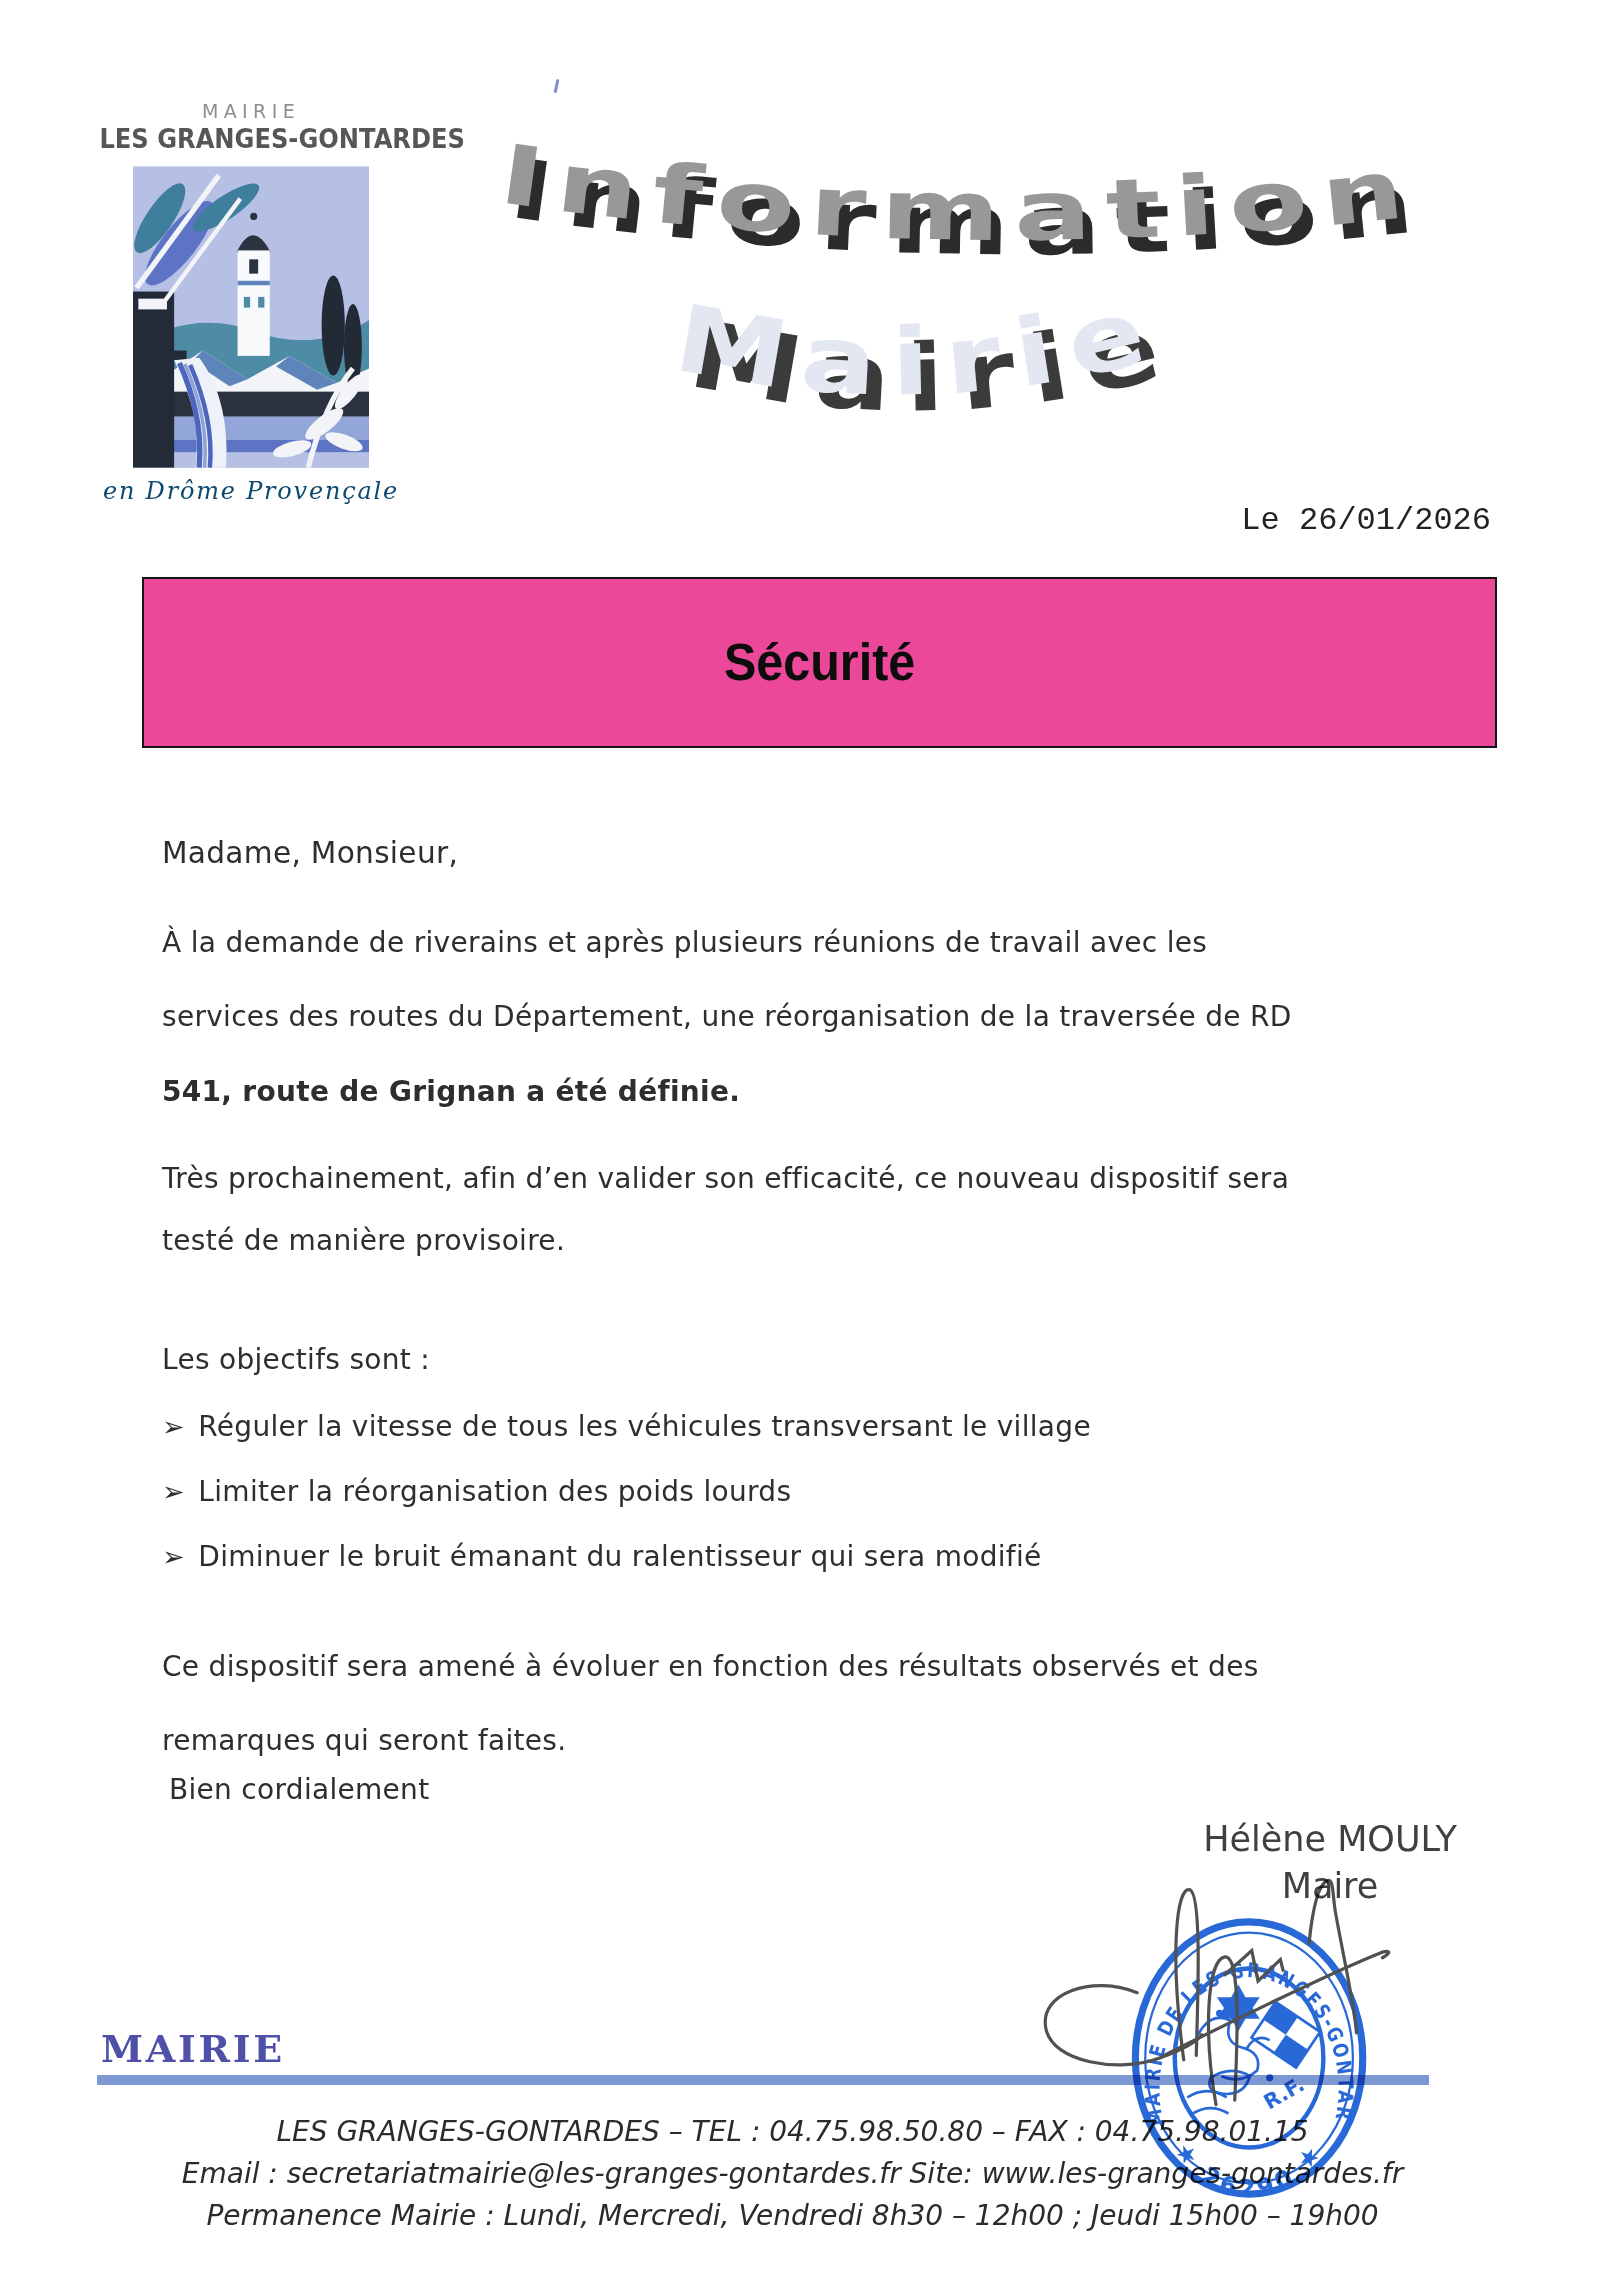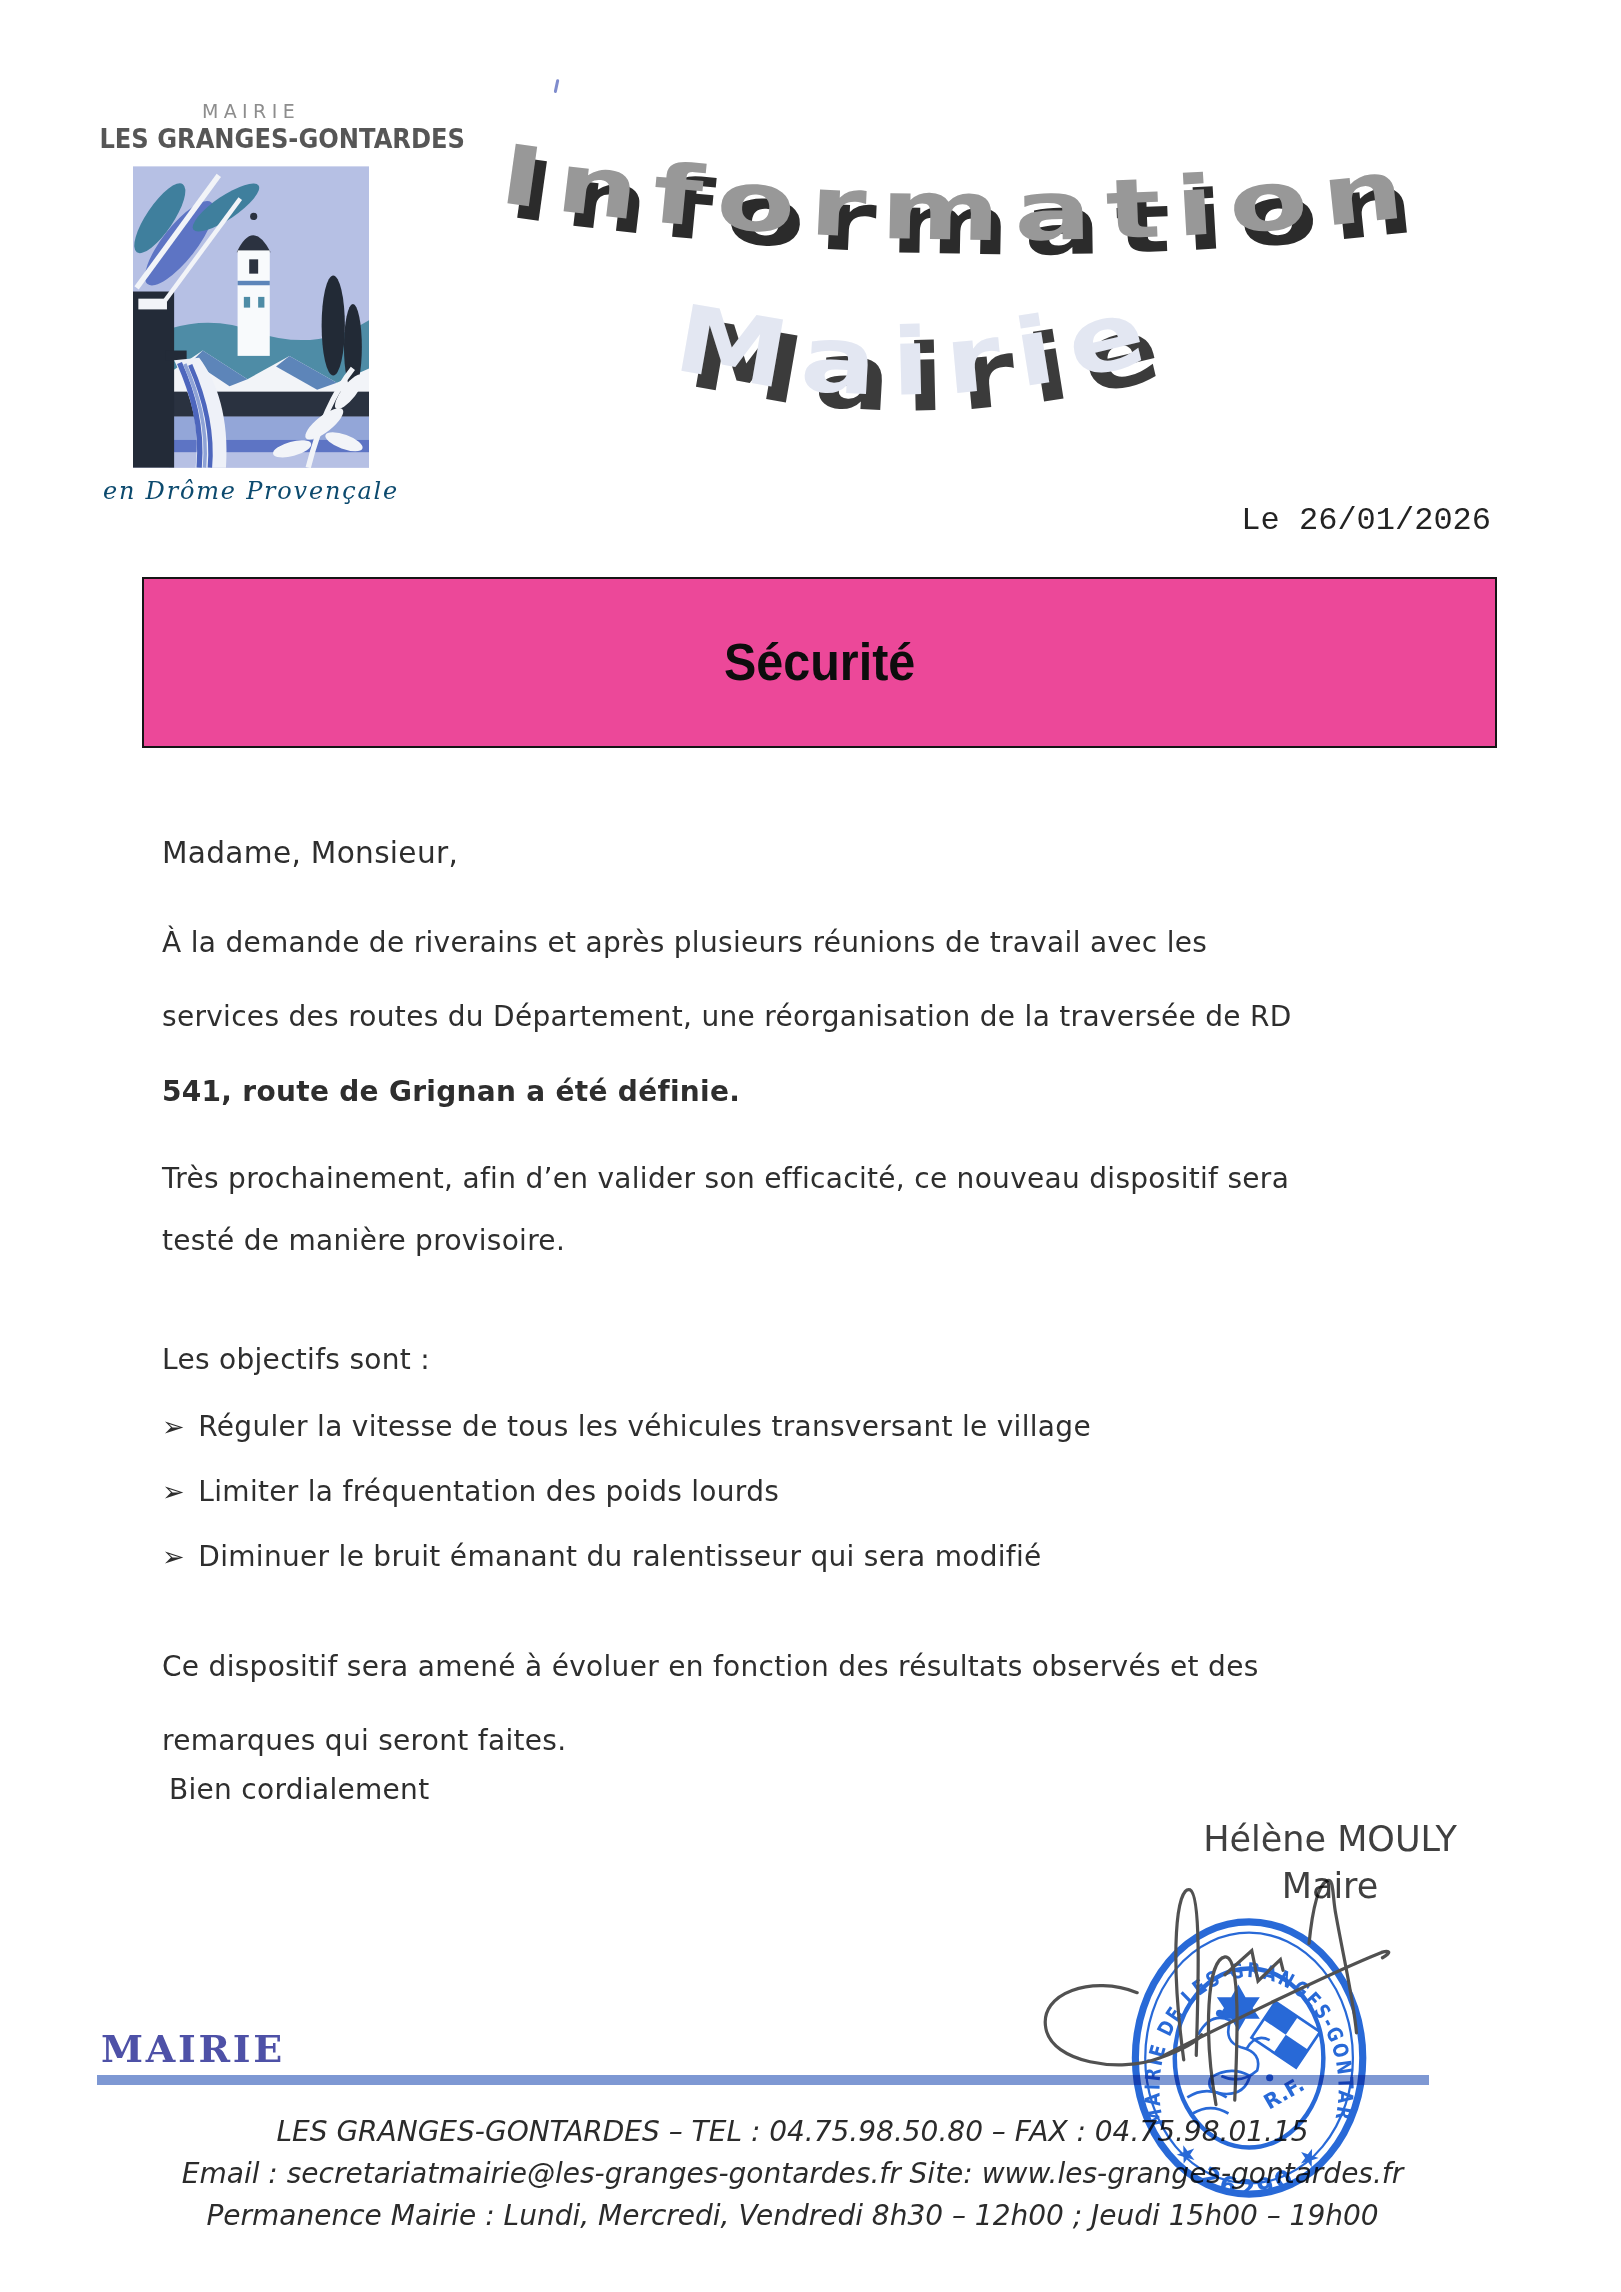--- a/index.html
+++ b/index.html
@@ -153,21 +153,21 @@
 
   <div class="abs bline" style="top:1162px;">Très prochainement, afin d’en valider son efficacité, ce nouveau dispositif sera</div>
   <div class="abs bline" style="top:1204px;margin-top:20px;">testé de manière provisoire.</div>
 
   <div class="abs bline" style="top:1343px;">Les objectifs sont :</div>
 
   <div class="abs bline" style="top:1410px;">
     <span class="bullet-marker">➢</span><span>Réguler la vitesse de tous les véhicules transversant le village</span>
   </div>
   <div class="abs bline" style="top:1475px;">
-    <span class="bullet-marker">➢</span><span>Limiter la fréquentation des poids lourds</span>
+    <span class="bullet-marker">➢</span><span>Limiter la réorganisation des poids lourds</span>
   </div>
   <div class="abs bline" style="top:1540px;">
     <span class="bullet-marker">➢</span><span>Diminuer le bruit émanant du ralentisseur qui sera modifié</span>
   </div>
 
   <div class="abs bline" style="top:1650px;">Ce dispositif sera amené à évoluer en fonction des résultats observés et des</div>
   <div class="abs bline" style="top:1724px;">remarques qui seront faites.</div>
 
   <div class="abs bline" style="top:1773px;left:169px;">Bien cordialement</div>
 

